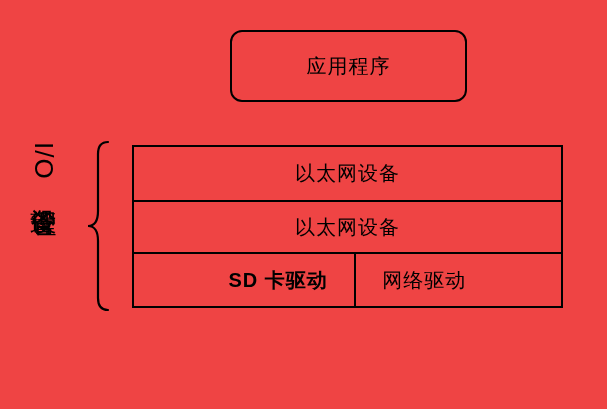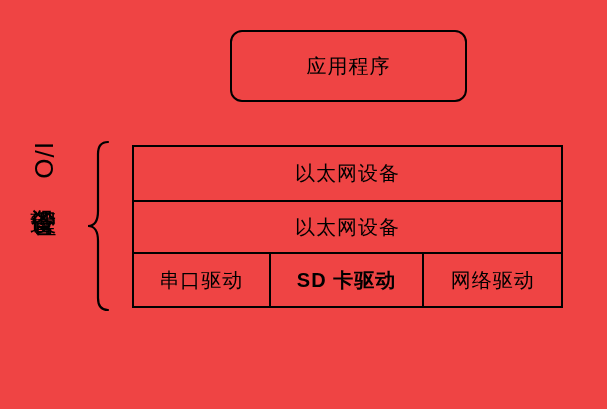--- a/index.html
+++ b/index.html
@@ -122,23 +122,20 @@
   </svg>
 
   <div class="stack">
     <div class="stack-row row-interface">
       <span>以太网设备</span>
     </div>
     <div class="stack-row row-container">
       <span>以太网设备</span>
     </div>
     <div class="stack-row row-drivers">
-      <div class="driver-cell c1">
-        <span>串口驱动</span>
-      </div>
       <div class="driver-cell c2">
         <span>SD 卡驱动</span>
       </div>
       <div class="driver-cell c3">
         <span>网络驱动</span>
       </div>
     </div>
   </div>
 
 

